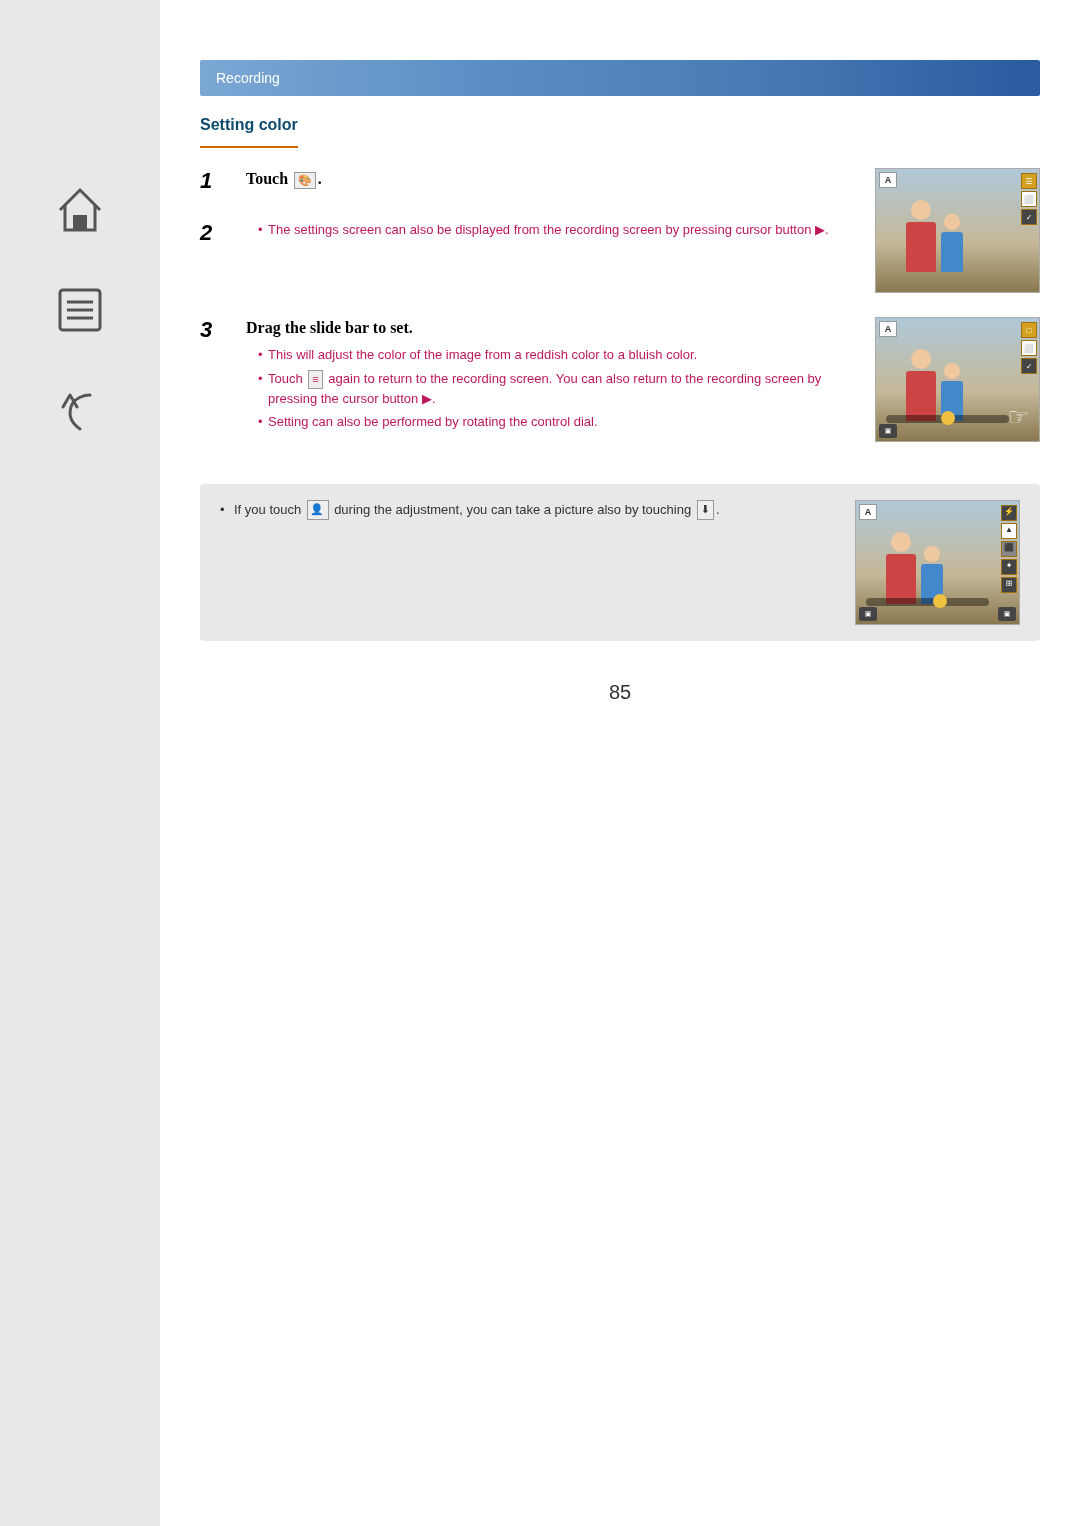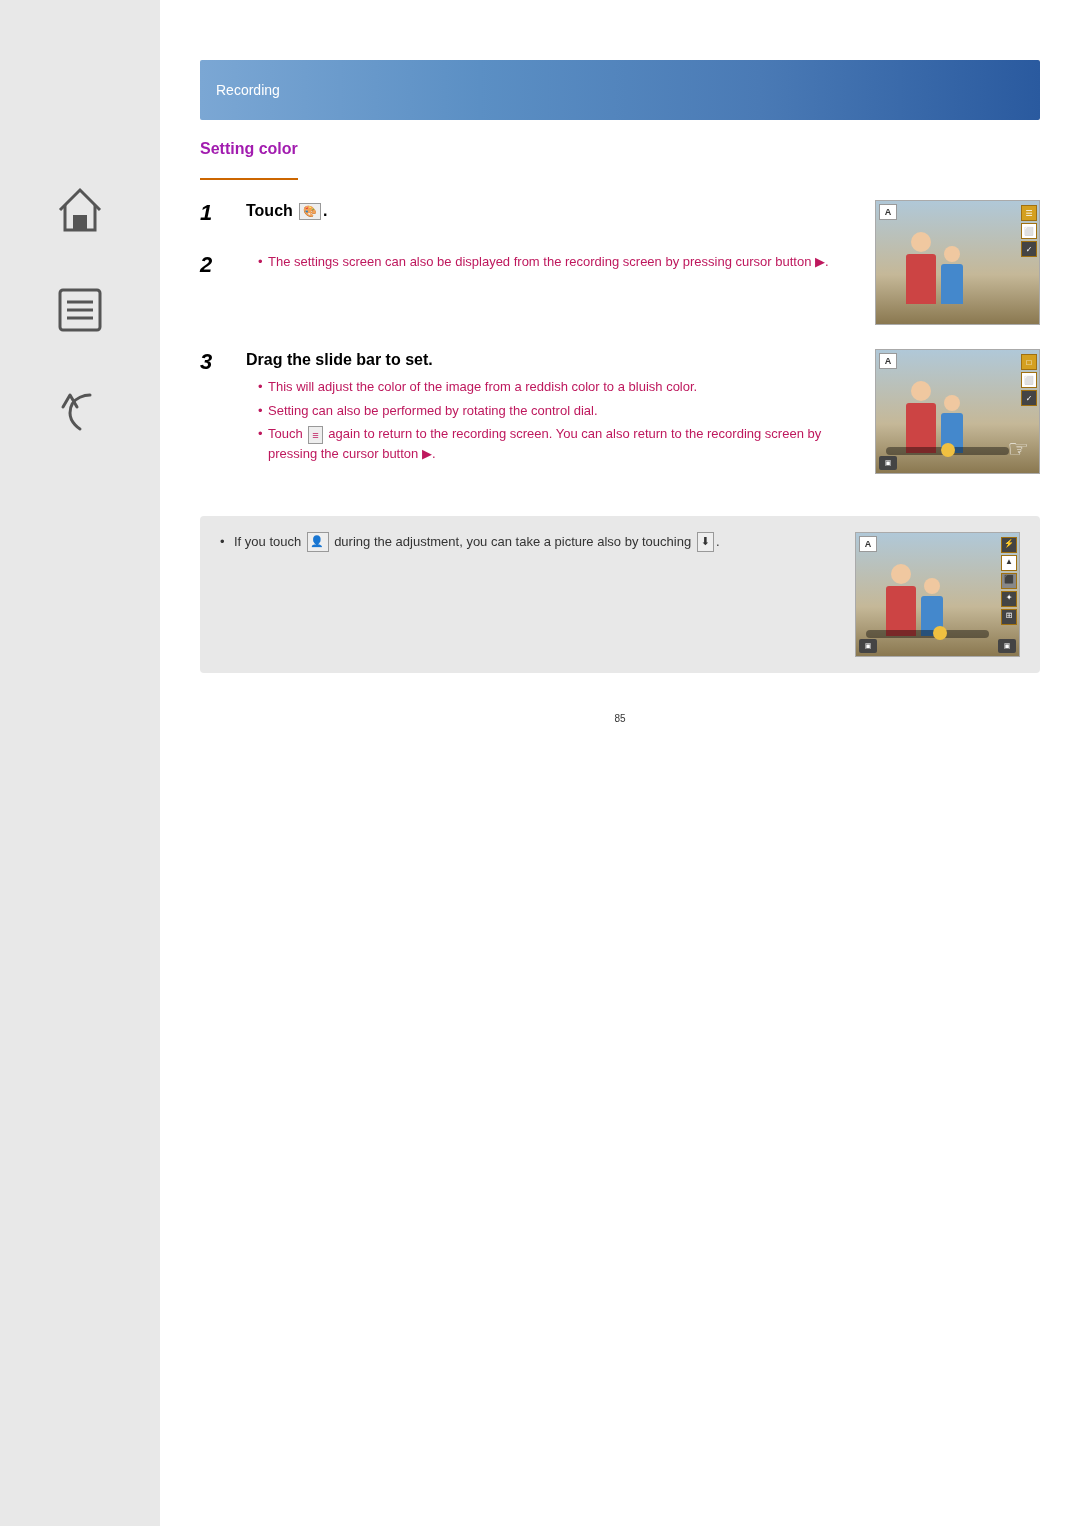--- a/index.html
+++ b/index.html
@@ -46,33 +46,33 @@
       margin-left: 160px;
       padding: 60px 40px 40px 40px;
       background: #ffffff;
       min-height: 1526px;
     }
 
     
     .header-bar {
       background: linear-gradient(to right, #7ba7d4, #5b8fc4, #4a7ab5, #2a5a9f);
       color: white;
-      padding: 22px 16px;
+      padding: 10px 16px;
       font-size: 14px;
       margin-bottom: 20px;
       border-radius: 2px;
     }
 
     
     .section-title {
-      color: #a21caf;
+      color: #0c4a6e;
       font-size: 16px;
       font-weight: bold;
       border-bottom: 2px solid #cc6600;
-      padding-bottom: 20px;
+      padding-bottom: 12px;
       margin-bottom: 20px;
       display: inline-block;
     }
 
     
     .step {
       display: flex;
       align-items: flex-start;
       margin-bottom: 24px;
       gap: 16px;
@@ -88,20 +88,21 @@
 
     .step-content {
       flex: 1;
     }
 
     .step-main {
       font-size: 16px;
       font-weight: bold;
       margin-bottom: 6px;
       line-height: 1.4;
+      font-family: Liberation Serif, serif;
     }
 
     .step-bullet {
       font-size: 13px;
       color: #be185d;
       margin-left: 12px;
       line-height: 1.5;
       position: relative;
       padding-left: 10px;
       margin-bottom: 4px;
@@ -215,21 +216,21 @@
       border: 1px solid #999;
       padding: 0 3px;
       font-size: 11px;
       vertical-align: middle;
       margin: 0 2px;
     }
 
     
     .page-number {
       text-align: center;
-      font-size: 10px;
+      font-size: 20px;
       margin-top: 40px;
       color: #333;
     }
 
     
     .figure {
       width: 165px;
       height: 125px;
       border: 1px solid #aaa;
       flex-shrink: 0;
@@ -416,24 +417,24 @@
   </div>
 
   
   <div class="step-row">
     <div class="step-left">
       <div class="step">
         <span class="step-number">3</span>
         <div class="step-content">
           <div class="step-main">Drag the slide bar to set.</div>
           <div class="step-bullet">This will adjust the color of the image from a reddish color to a bluish color.</div>
-          <div class="step-bullet">Setting can also be performed by rotating the control dial.</div>
           <div class="step-bullet">
             Touch <span class="inline-icon">≡</span> again to return to the recording screen. You can also return to the recording screen by pressing the cursor button ▶.
           </div>
+          <div class="step-bullet">Setting can also be performed by rotating the control dial.</div>
         </div>
       </div>
     </div>
 
     <div class="figure">
       <div class="fig-bg">
         <div class="cam-a-badge">A</div>
         <div class="person person-big"></div>
         <div class="person person-small"></div>
         <div class="cam-icons">

